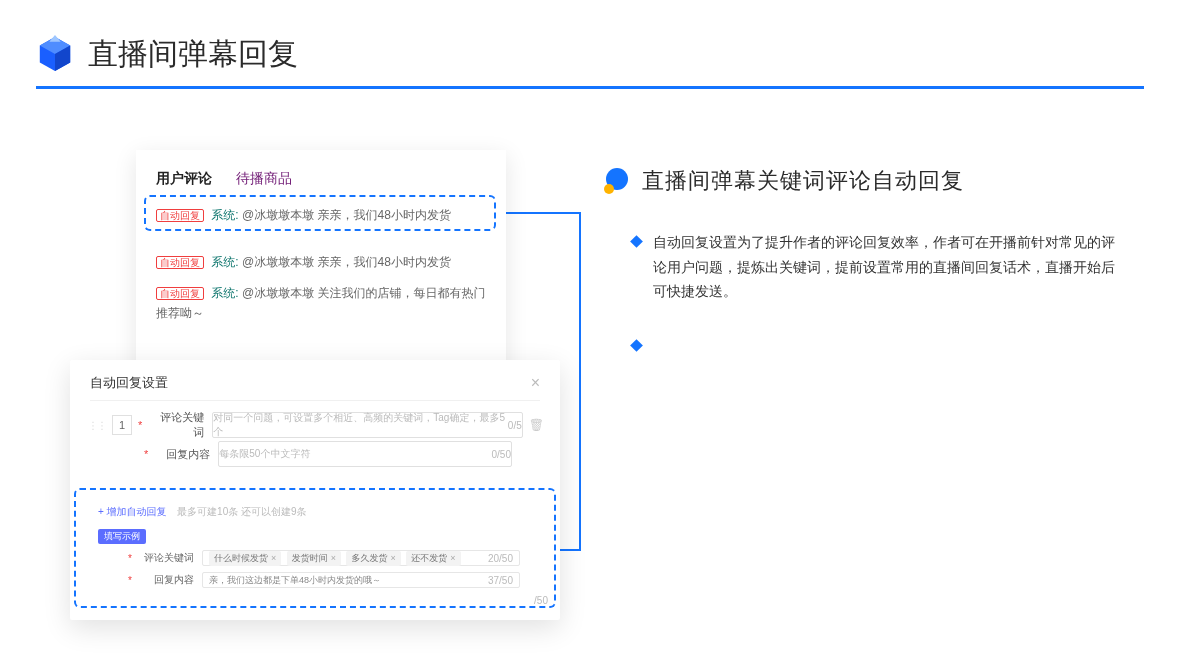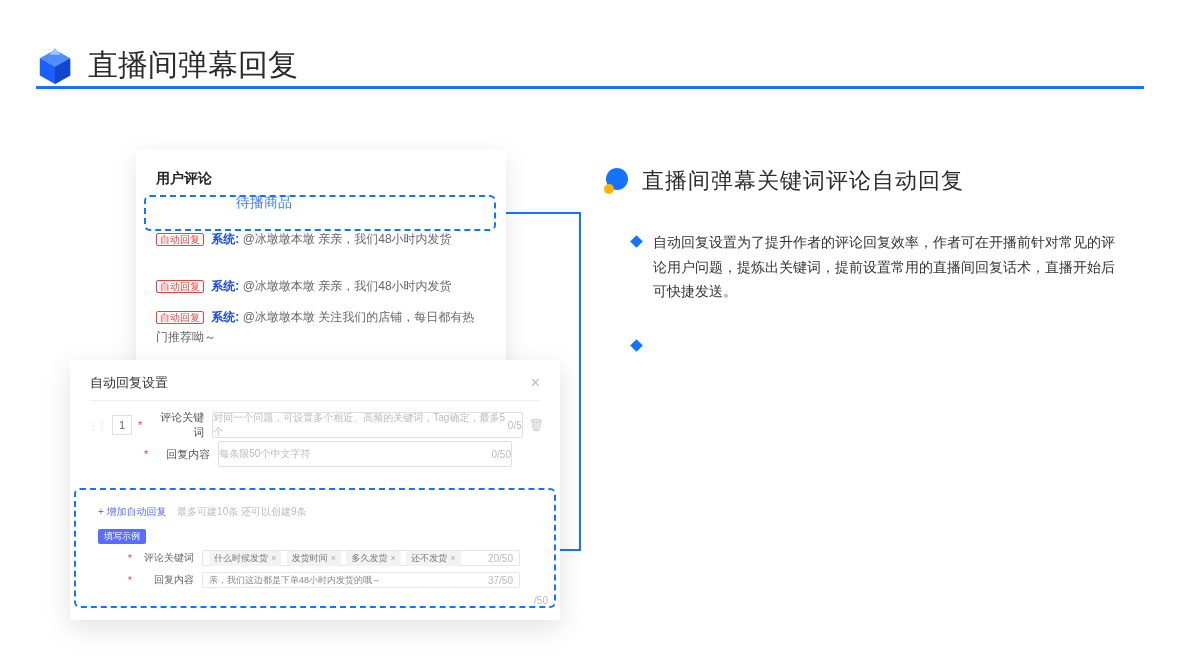--- a/index.html
+++ b/index.html
@@ -13,21 +13,21 @@
   }
 
   
   .header {
     position: absolute;
     top: 22px;
     left: 36px;
     right: 44px;
     height: 64px;
     display: flex;
-    align-items: flex-end;
+    align-items: center;
   }
   .header-icon {
     width: 38px;
     height: 38px;
     margin-right: 14px;
     position: relative;
   }
   .header-icon svg { width: 100%; height: 100%; }
   .header-title {
     font-size: 30px;
@@ -87,36 +87,36 @@
     top: 0;
     left: 66px;
     width: 370px;
     height: 240px;
     background: #fff;
     box-shadow: 0 6px 22px rgba(0,0,0,0.10);
     padding: 20px 20px 0 20px;
   }
   .tabs { display: flex; gap: 24px; font-size: 14px; padding-bottom: 8px; }
   .tab-active { font-weight: 700; color: #222; }
-  .tab-inactive { color: #3b82f6; margin-top: 24px; }
+  .tab-inactive { color: #701a75; }
   .comment-row {
     font-size: 12px;
     color: #555;
     line-height: 1.6;
     padding: 8px 0 4px 0;
   }
   .tag-auto {
     color: #f03e3e;
     border: 1px solid #f03e3e;
     font-size: 10px;
     padding: 0 3px;
     border-radius: 2px;
     margin-right: 4px;
   }
-  .sys { color: #1d4ed8; font-weight: bold; }
+  .sys { color: #0f766e; }
   .usr { color: #666; }
   .msg { color: #666; }
 
   .dashed-hl {
     position: absolute;
     border: 2px dashed #1474ff;
     border-radius: 6px;
   }
   .hl1 { top: 45px; left: 74px; width: 352px; height: 36px; }
 

